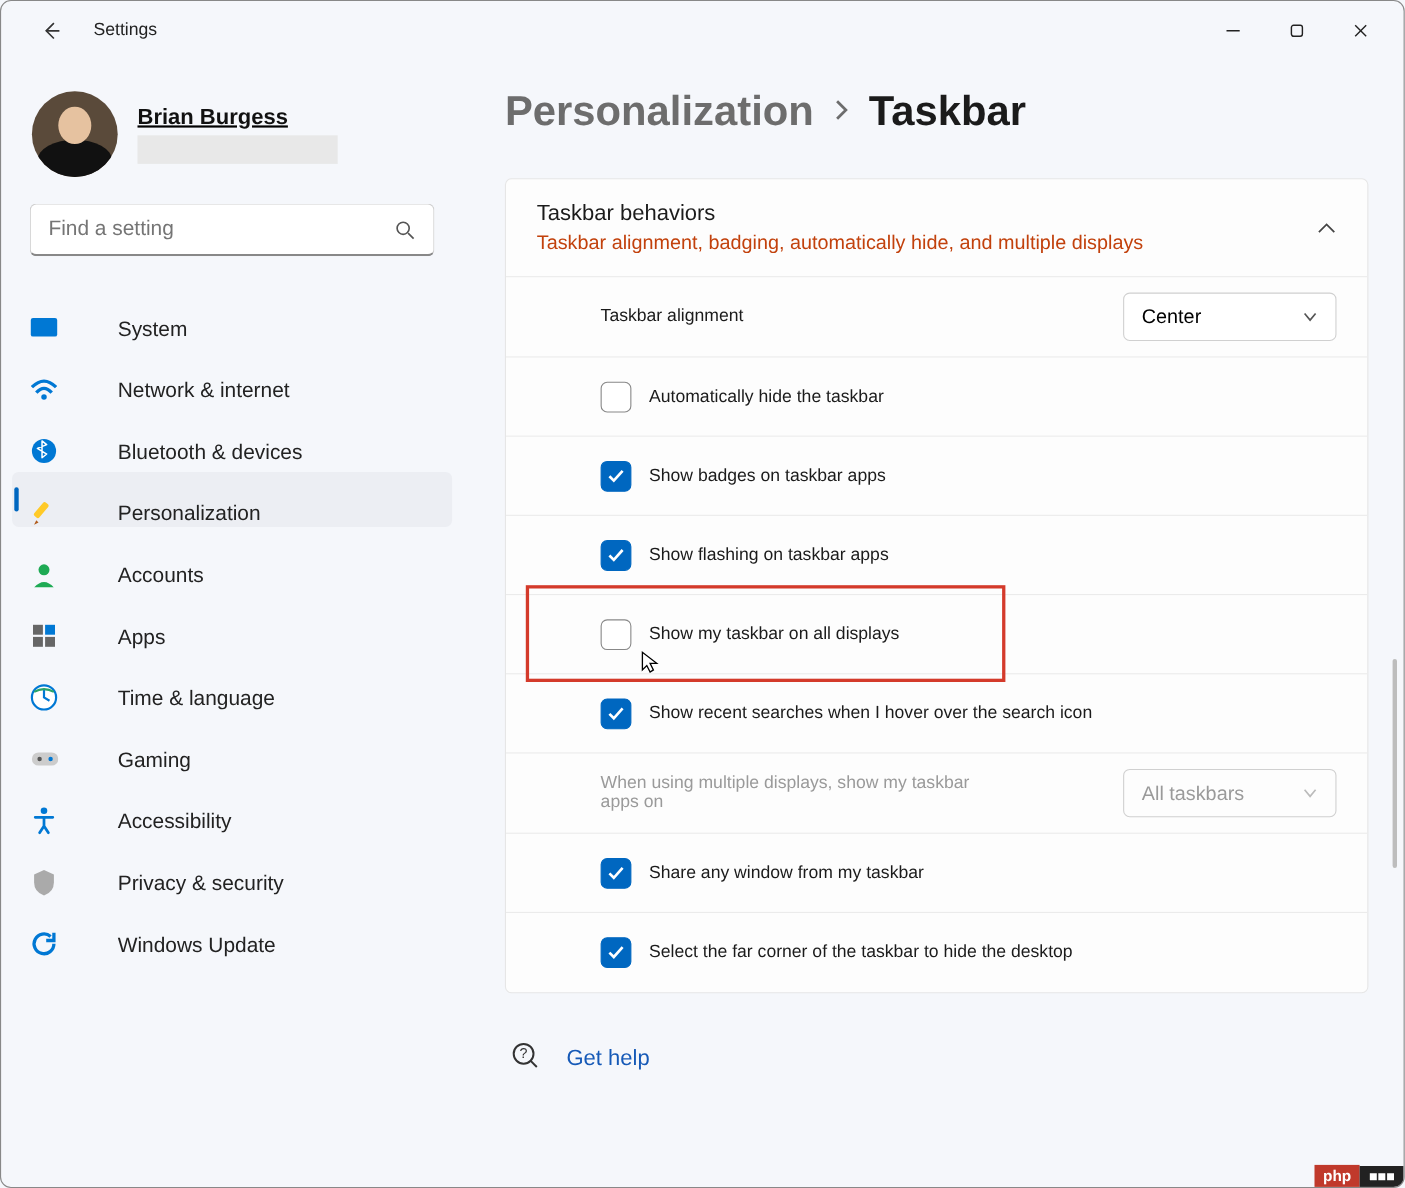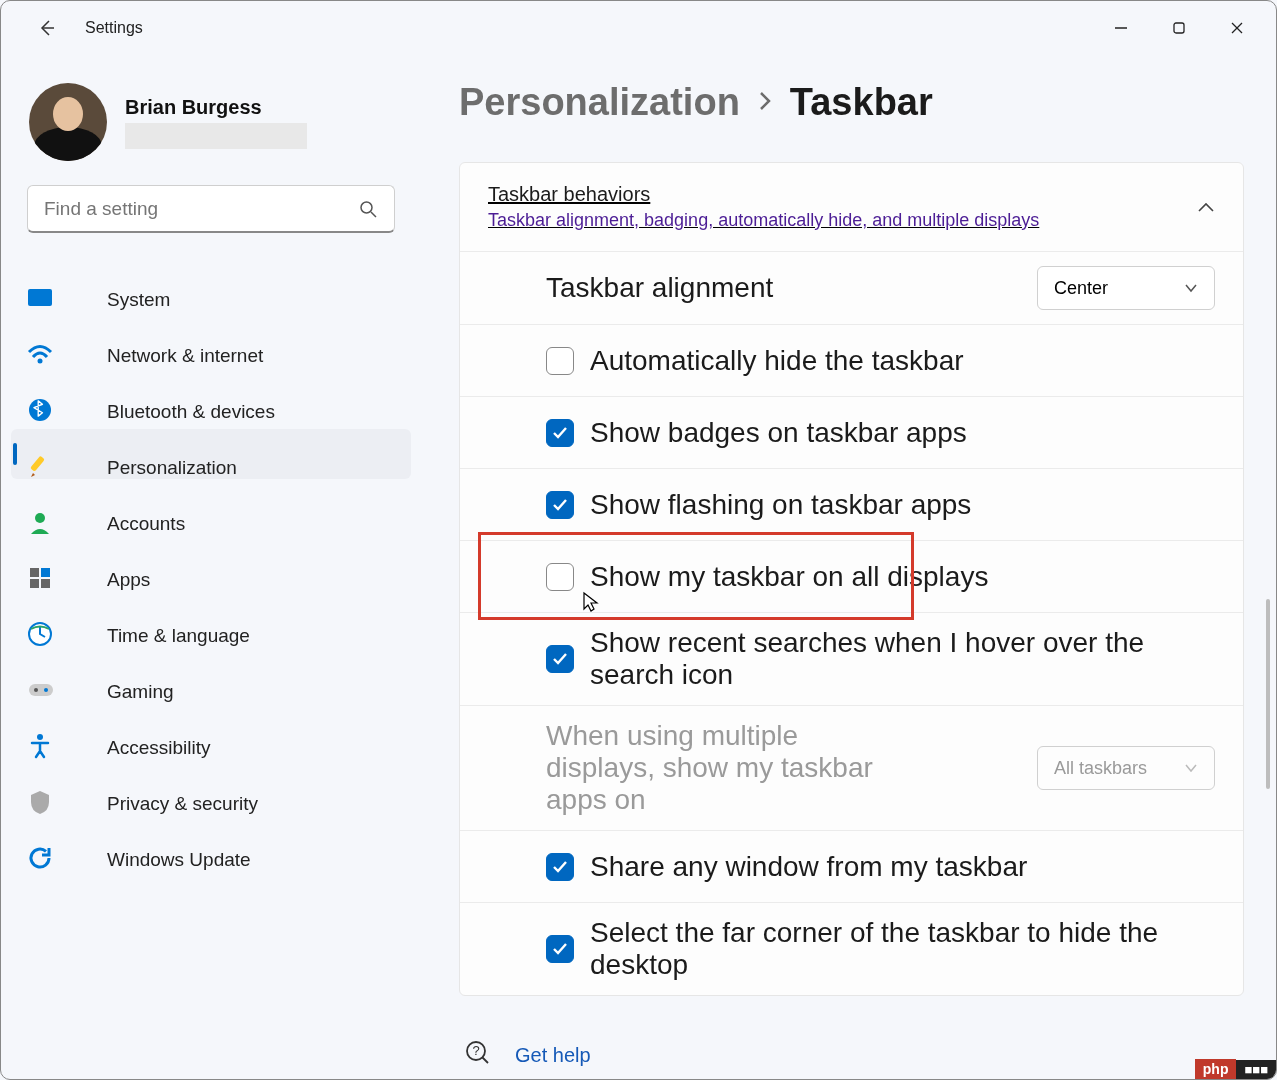--- a/index.html
+++ b/index.html
@@ -41,20 +41,21 @@
     height: calc(100% - 54px);
   }
   .sidebar {
     width: 420px;
     padding: 14px 0 0 0;
   }
   .profile {
     display: flex;
     align-items: center;
     padding: 14px 28px 18px 28px;
+    text-decoration: underline;
   }
   .avatar {
     width: 78px; height: 78px; border-radius: 50%;
     background: #5a4a3a;
     position: relative;
     overflow: hidden;
     flex-shrink: 0;
   }
   .avatar-head {
     width: 30px; height: 34px; border-radius: 50%;
@@ -128,35 +129,34 @@
     background: #fdfdfd;
     border: 1px solid #e6e6e6;
     border-radius: 6px;
     overflow: hidden;
   }
   .panel-header {
     display: flex; align-items: center;
     padding: 20px 28px 20px 28px;
     border-bottom: 1px solid #ebebeb;
     cursor: pointer;
-    text-decoration: underline;
   }
   .panel-head-text { flex: 1; }
   .panel-title { font-size: 20px; color: #1b1b1b; }
-  .panel-sub { font-size: 18px; color: #4c1d95; margin-top: 4px; }
+  .panel-sub { font-size: 18px; color: #c2410c; margin-top: 4px; }
 
   .row {
     display: flex; align-items: center;
     padding: 14px 28px 14px 86px;
     min-height: 72px;
     border-bottom: 1px solid #ebebeb;
     position: relative;
   }
   .row:last-child { border-bottom: none; }
-  .row-label { font-size: 28px; color: #1b1b1b; }
+  .row-label { font-size: 16px; color: #1b1b1b; }
   .row-label.disabled { color: #9a9a9a; }
 
   .checkbox {
     width: 28px; height: 28px;
     border-radius: 6px;
     border: 1.5px solid #888;
     background: #fff;
     display: inline-flex; align-items: center; justify-content: center;
     flex-shrink: 0;
     margin-right: 16px;
@@ -165,21 +165,21 @@
   .checkbox.checked {
     background: #0067c0;
     border-color: #0067c0;
   }
   .check-mark svg { display: block; }
 
   .dropdown {
     margin-left: auto;
     display: flex; align-items: center;
     justify-content: space-between;
-    width: 178px; height: 44px;
+    width: 194px; height: 44px;
     border: 1px solid #d0d0d0;
     border-radius: 6px;
     padding: 0 16px;
     font-size: 18px;
     background: #fff;
     cursor: pointer;
   }
   .dropdown.disabled {
     color: #9a9a9a;
     background: #fdfdfd;

